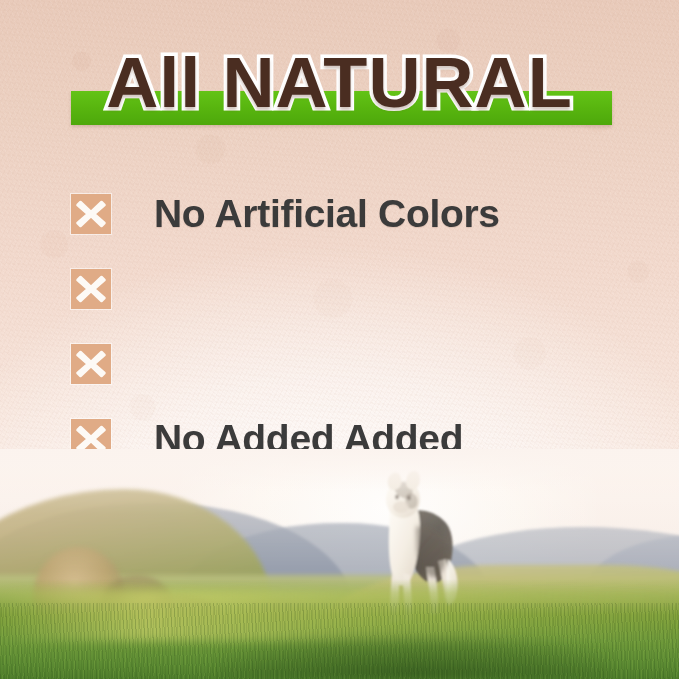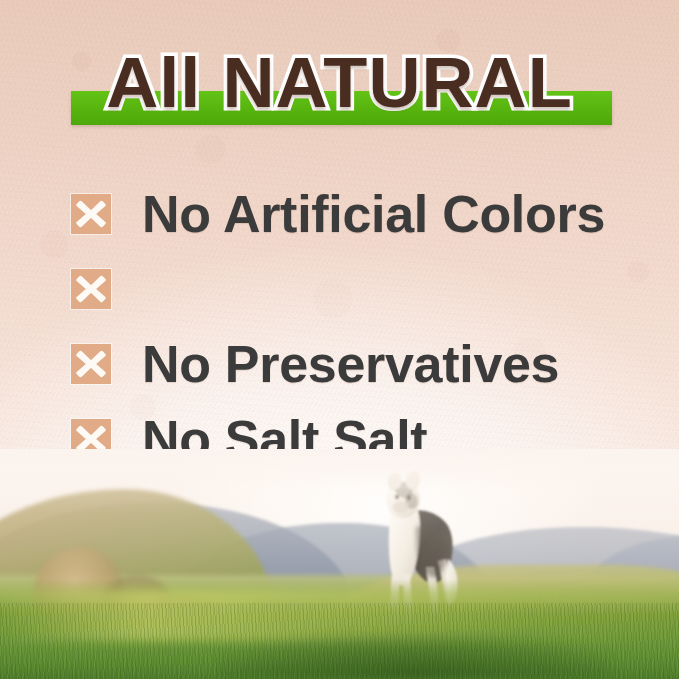--- a/index.html
+++ b/index.html
@@ -114,24 +114,24 @@
     box-shadow: 0 0 0 1px rgba(255,255,255,0.55);
   }
   .x-box svg {
     position: absolute;
     inset: 0;
     width: 100%;
     height: 100%;
     display: block;
   }
   .claim-label {
-    margin-left: 31px;
+    margin-left: 43px;
     font-family: "Liberation Sans", sans-serif;
     font-weight: bold;
-    font-size: 52px;
+    font-size: 39px;
     line-height: 42px;
     color: #3b3b3b;
     letter-spacing: -0.3px;
     text-shadow: 0 1px 1px rgba(150,110,95,0.22);
     white-space: nowrap;
   }
 
   
   .photo {
     position: absolute;
@@ -391,30 +391,29 @@
         </svg>
       </div>
     </div>
 
     <div class="claim-row">
       <div class="x-box">
         <svg viewBox="0 0 40 40" aria-hidden="true">
           <path d="M9.5 8.0 L20 18.0 L30.5 8.0 L33.5 11.0 L23.2 20.0 L33.5 29.0 L30.5 32.0 L20 22.0 L9.5 32.0 L6.5 29.0 L16.8 20.0 L6.5 11.0 Z" fill="#fdfaf6" stroke="#fdfaf6" stroke-width="2.6" stroke-linejoin="round"></path>
         </svg>
       </div>
-      <div class="claim-label">No Preservatives</div>
     </div>
 
     <div class="claim-row">
       <div class="x-box">
         <svg viewBox="0 0 40 40" aria-hidden="true">
           <path d="M9.5 8.0 L20 18.0 L30.5 8.0 L33.5 11.0 L23.2 20.0 L33.5 29.0 L30.5 32.0 L20 22.0 L9.5 32.0 L6.5 29.0 L16.8 20.0 L6.5 11.0 Z" fill="#fdfaf6" stroke="#fdfaf6" stroke-width="2.6" stroke-linejoin="round"></path>
         </svg>
       </div>
-      <div class="claim-label">No Salt Salt</div>
+      <div class="claim-label">No Added Added</div>
     </div>
 
   </div>
 
   <div class="photo">
     <div class="sky"></div>
     <div class="sky-glow"></div>
 
     <div class="hill hill-far-l"></div>
     <div class="hill hill-far-c"></div>

